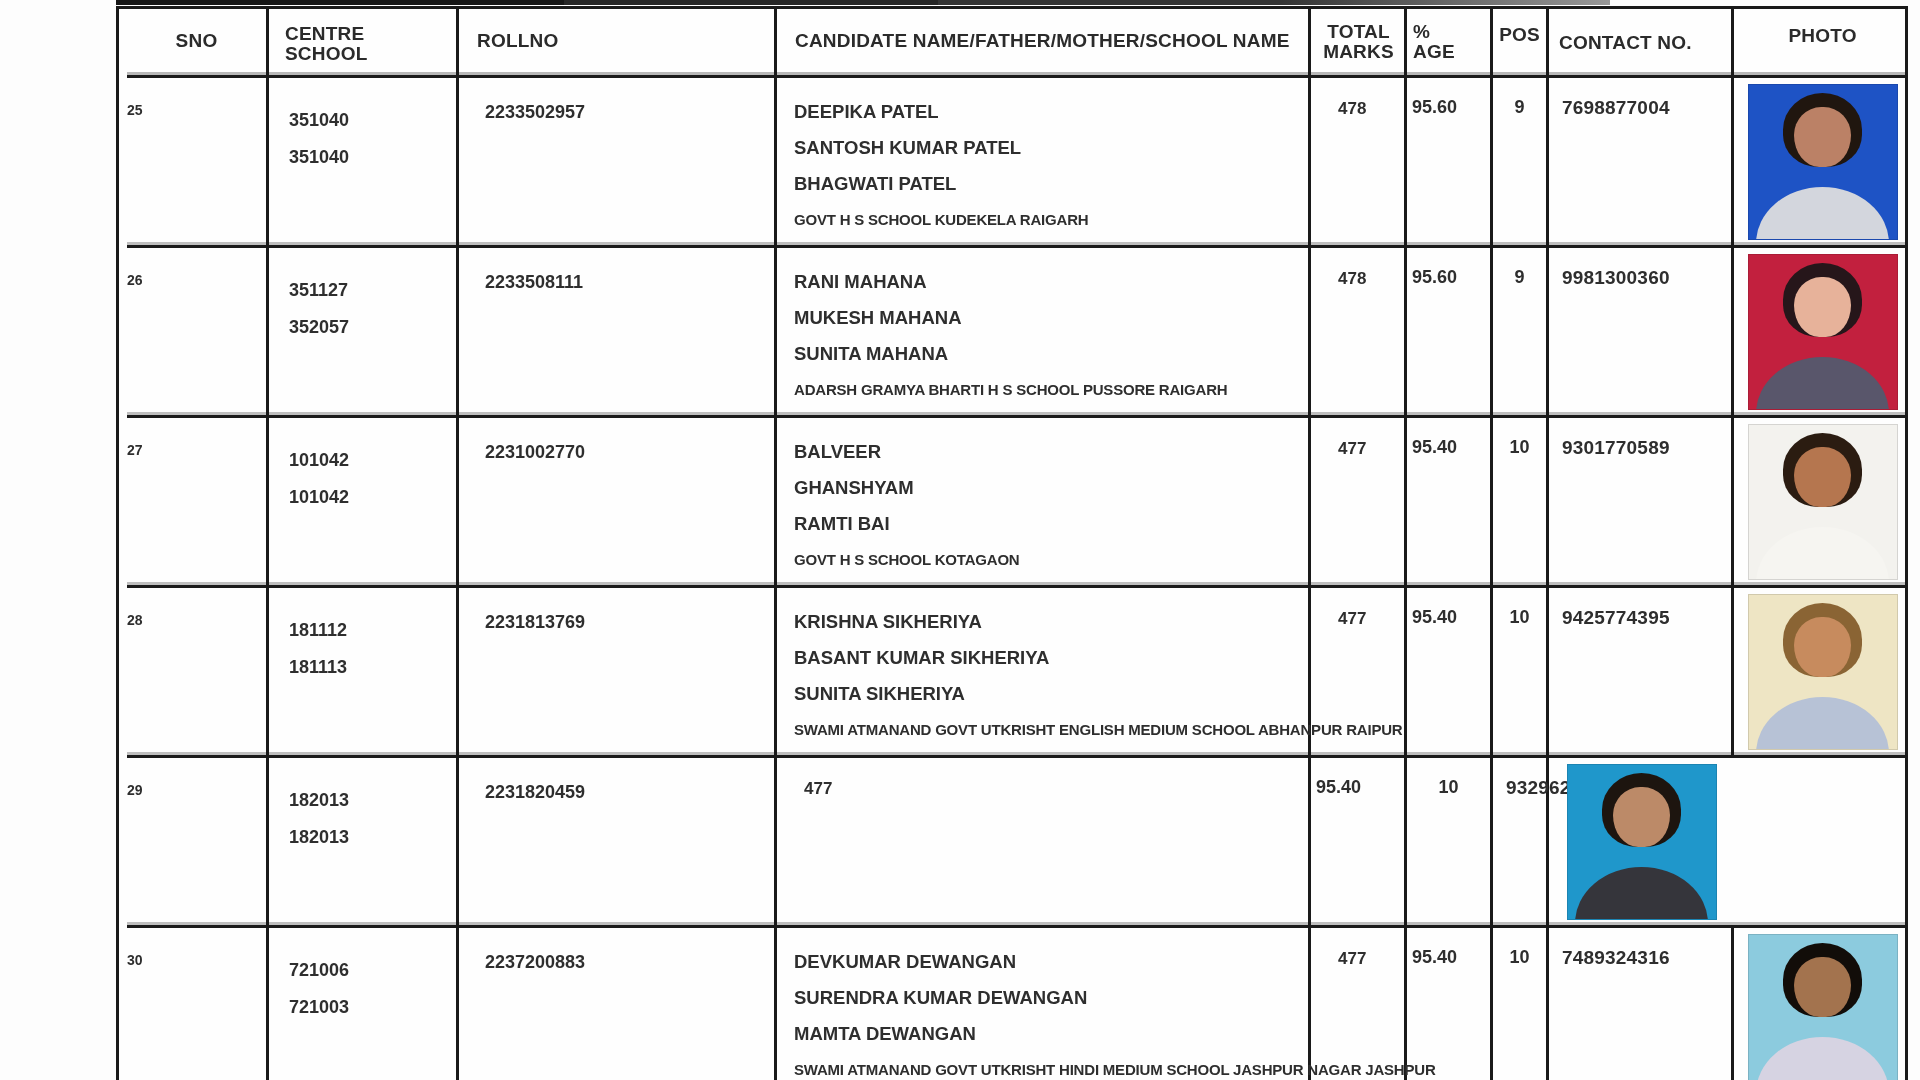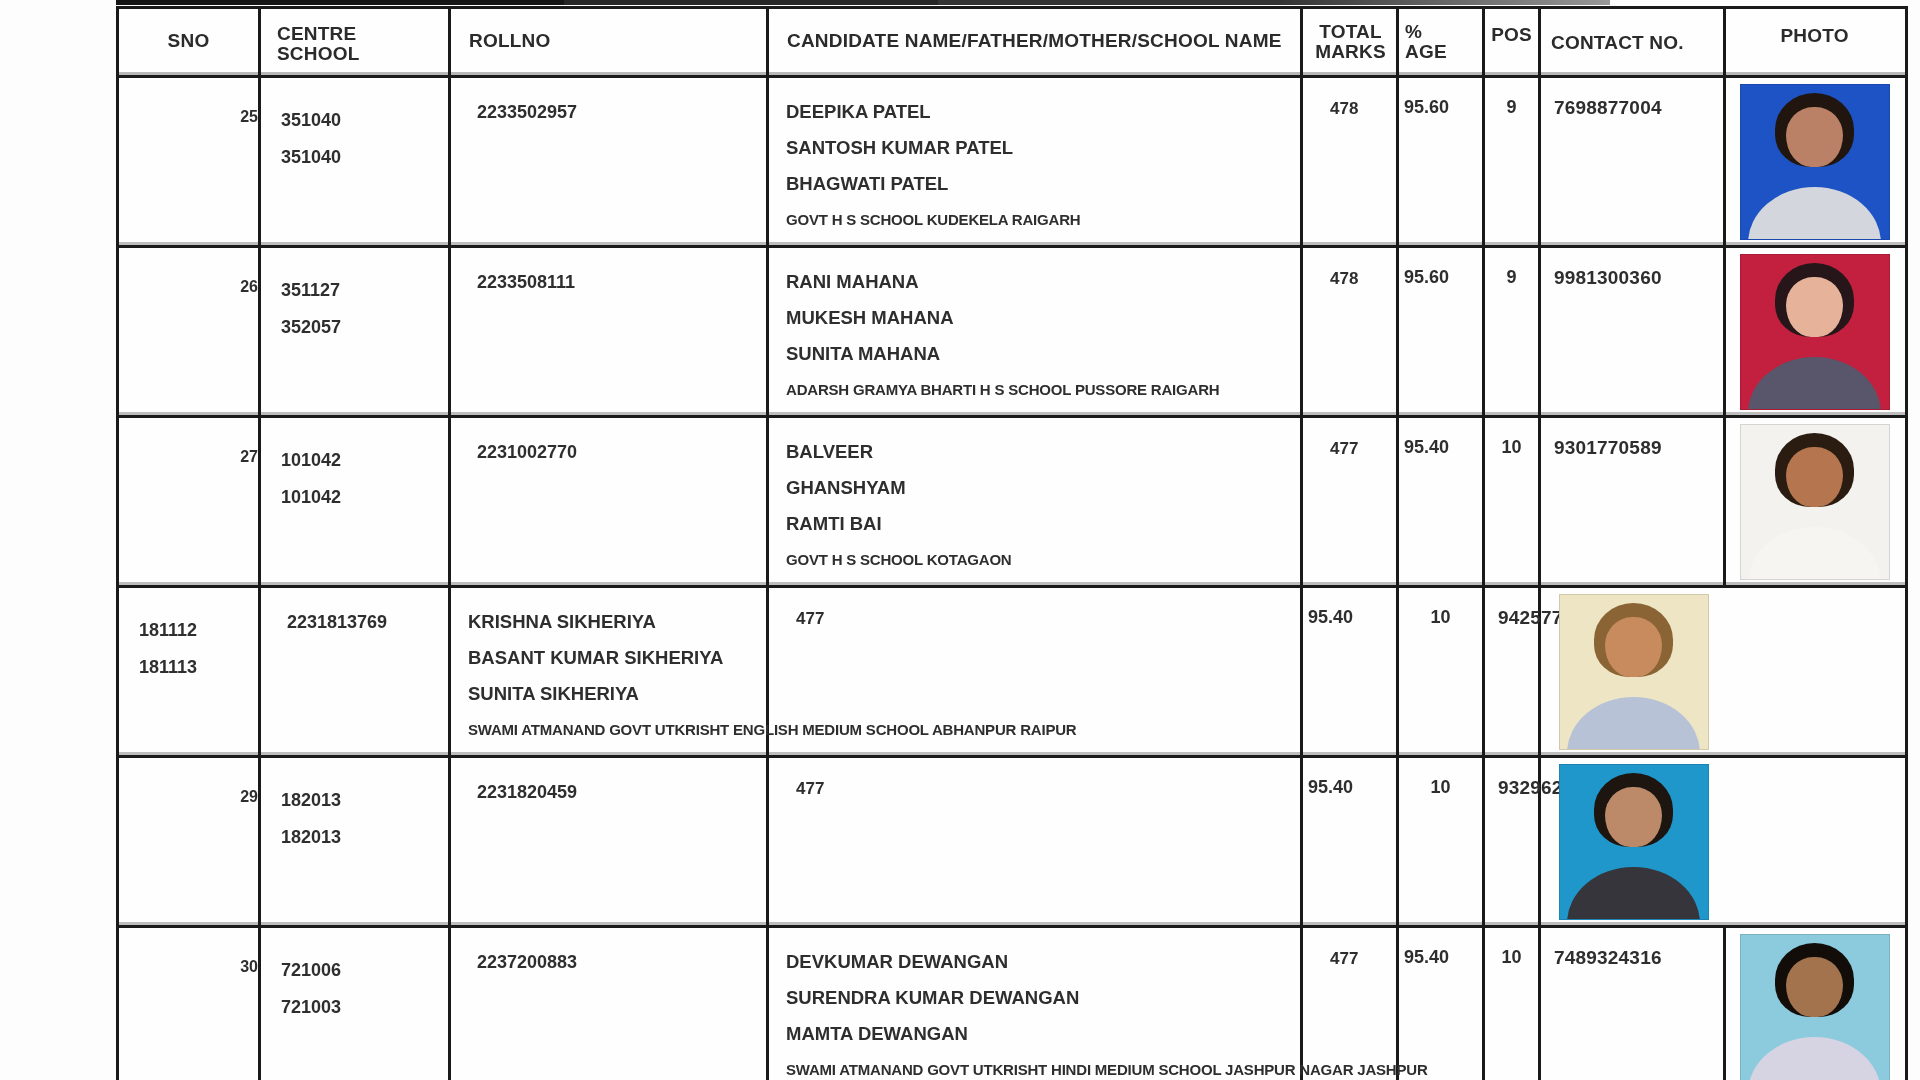--- a/index.html
+++ b/index.html
@@ -13,41 +13,41 @@
   .top-strip{
     position:absolute;left:116px;top:0;height:5px;width:1494px;
     background:linear-gradient(90deg,#161616 0 30%,#262626 30% 55%,#343434 55% 78%,rgba(70,70,70,.55));
   }
   .merit-table{
     position:absolute;left:116px;top:6px;width:1792px;box-sizing:border-box;
     border:3px solid #1a1a1a;background:#fefefe;
     filter:blur(0.4px);
     color:#2e2e2e;font-weight:700;
   }
-  .grid{display:grid;grid-template-columns:142px 190px 318px 534px 96px 86px 56px 185px 177px;}
+  .grid{display:grid;grid-template-columns:142px 190px 318px 534px 96px 86px 56px 185px 177px;margin-left:8px;}
   .cell{box-sizing:border-box;border-right:3px solid #1a1a1a;position:relative;}
   .cell:last-child{border-right:none;}
   .hdr-row{height:66px;border-bottom:3px solid #1a1a1a;box-shadow:inset 0 -7px 0 -4px rgba(125,125,125,.55);}
   .data-row{height:167px;border-bottom:3px solid #1a1a1a;box-shadow:inset 0 -7px 0 -4px rgba(125,125,125,.5);}
   .data-row:last-child{border-bottom:none;box-shadow:none;}
 
   
   .hdr-row .cell{font-size:19px;letter-spacing:.2px;color:#2b2b2b;}
   .h-sno{padding:21px 0 0;text-align:center;}
   .h-centre{padding:15px 0 12px 16px;line-height:20px;}
   .h-roll{padding:21px 0 12px 18px;}
   .h-cand{padding:21px 0 8px 18px;white-space:nowrap;}
   .h-total{padding:13px 0 0 2px;line-height:20px;text-align:center;}
   .h-pct{padding:13px 0 0 6px;line-height:20px;}
   .h-pos{padding:15px 0 0;text-align:center;}
   .h-contact{padding:23px 0 0 10px;white-space:nowrap;}
   .h-photo{padding:16px 0 0;text-align:center;}
 
   
-  .c-sno{padding:30px 0 0;text-align:right;font-size:16px;}
+  .c-sno{padding:24px 0 0;text-align:left;font-size:14px;}
   .c-centre{padding:24px 0 0 20px;font-size:18px;line-height:37px;}
   .c-roll{padding:24px 0 0 26px;font-size:18px;}
   .c-cand{padding:16px 0 0 17px;}
   .c-cand .line{line-height:36px;white-space:nowrap;font-size:18.5px;}
   .c-cand .school-line{font-size:15px;letter-spacing:-.2px;position:relative;z-index:3;}
   .c-marks{padding:21px 0 0 27px;font-size:17px;}
   .c-pct{padding:19px 16px 0 5px;font-size:18px;}
   .c-pos{padding:19px 0 0;text-align:center;font-size:18px;}
   .c-contact{padding:19px 0 0 13px;font-size:19px;letter-spacing:.2px;white-space:nowrap;}
   .c-photo{padding:0;}
@@ -166,20 +166,21 @@
     <div class="cell c-photo">
       <div class="photo" style="--bg: #f3f2ee; --hair: #2b1c11; --skin: #b5764f; --shirt: #f6f5f1;">
         <div class="hair"></div>
         <div class="face"></div>
         <div class="torso"></div>
       </div>
     </div>
   </div>
 
   <div class="grid data-row">
+    <div class="cell c-sno">28</div>
     <div class="cell c-centre">
       <div>181112</div>
       <div>181113</div>
     </div>
     <div class="cell c-roll">2231813769</div>
     <div class="cell c-cand">
       <div class="line">KRISHNA SIKHERIYA</div>
       <div class="line">BASANT KUMAR SIKHERIYA</div>
       <div class="line">SUNITA SIKHERIYA</div>
       <div class="line school-line">SWAMI ATMANAND GOVT UTKRISHT ENGLISH MEDIUM SCHOOL ABHANPUR RAIPUR</div>

